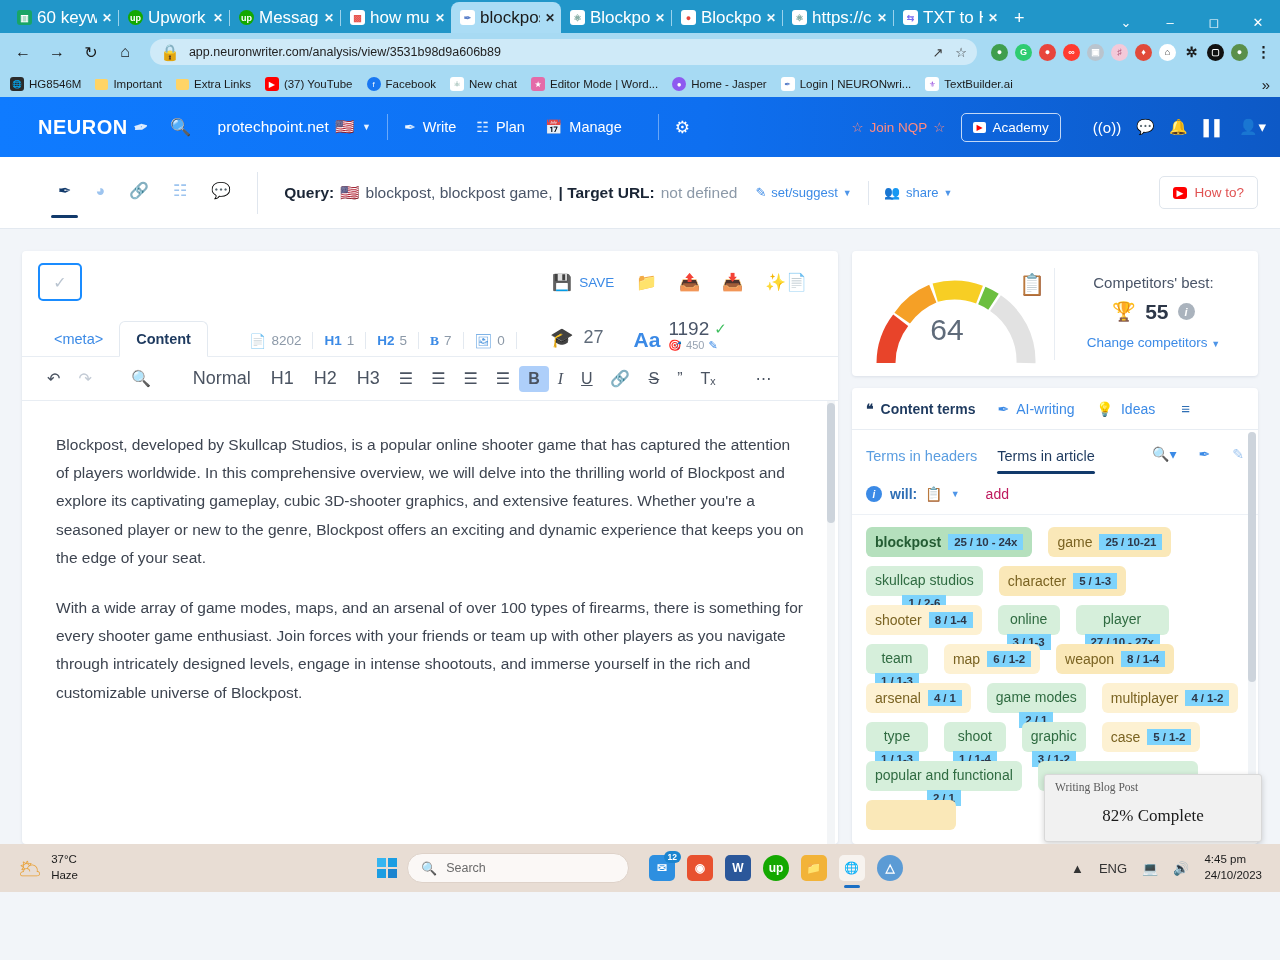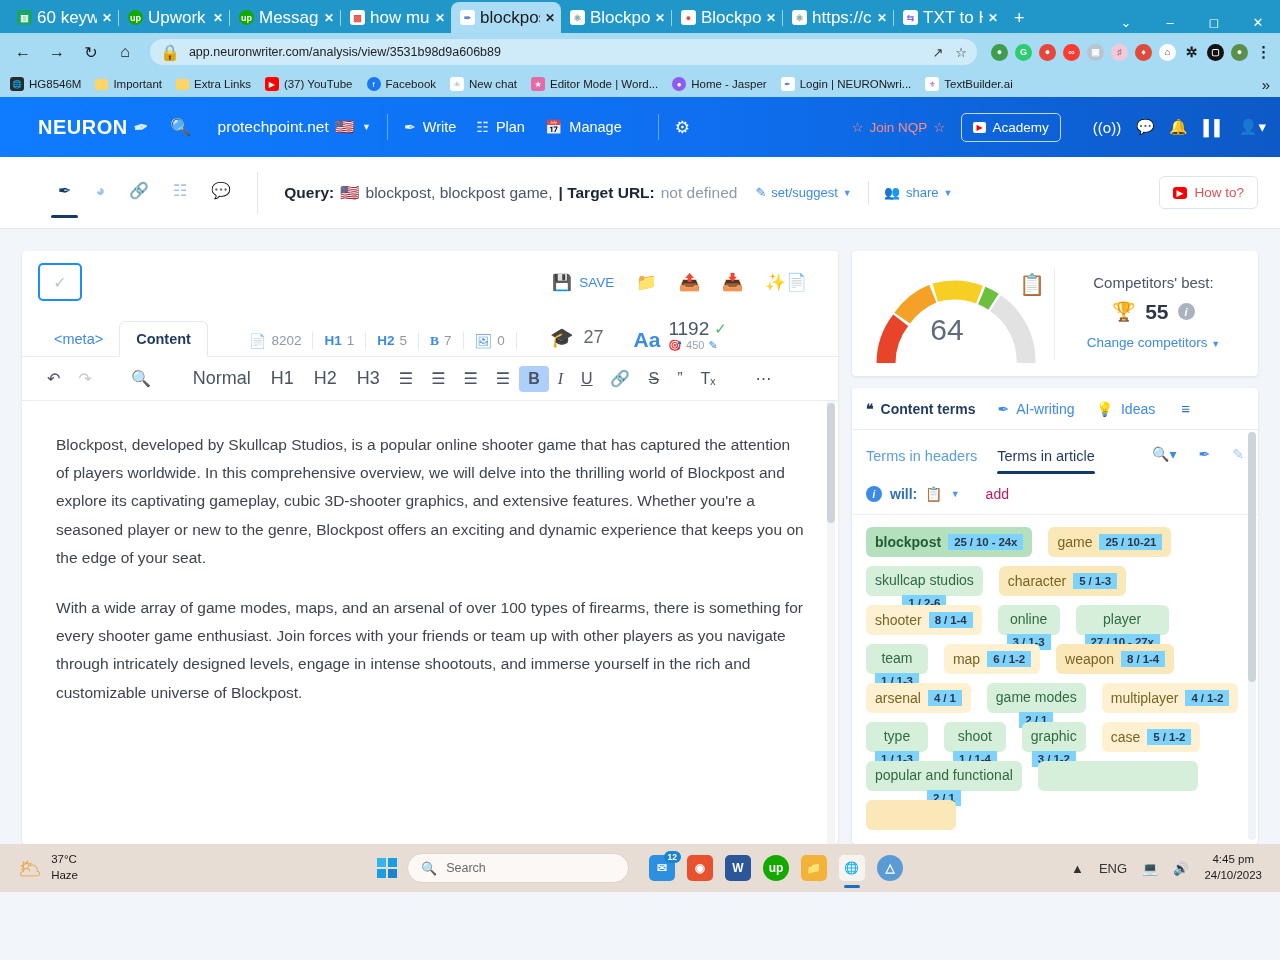--- a/index.html
+++ b/index.html
@@ -379,21 +379,21 @@
   .tb-app .badge {
     position: absolute; top: -4px; right: -6px; background: #1b84cf; color: #fff;
     border-radius: 9px; font-size: 8.5px; padding: 1px 4px; font-weight: bold;
   }
   .tb-app.active::after {
     content: ""; position: absolute; bottom: -7px; left: 5px; right: 5px;
     height: 3px; background: #1b6fc4; border-radius: 2px;
   }
   .tb-right { margin-left: auto; display: flex; align-items: center; gap: 15px; padding-right: 8px; }
   .tb-right .ti { font-size: 13px; color: #333; }
-  .clock { font-size: 11.5px; color: #1b1b1b; text-align: center; line-height: 1.35; }
+  .clock { font-size: 11.5px; color: #1b1b1b; text-align: left; line-height: 1.35; }
 </style>
 </head>
 <body>
 
 <div class="browser-tabstrip">
   <div class="tab">
     <span class="favicon fi-sheets">▥</span>
     <span class="tab-title">60 keywo</span>
     <span class="tab-close">✕</span>
   </div>
@@ -851,20 +851,24 @@
         </div>
 
         <div class="panel-scroll">
           <div class="ptrack"></div>
           <div class="pthumb"></div>
         </div>
       </div>
     </div>
   </div>
 
+  <div class="toast">
+    <div class="t-title">Writing Blog Post</div>
+    <div class="t-body">82% Complete</div>
+  </div>
 </div>
 
 <div class="taskbar">
   <div class="weather">
     <span class="weather-ico">🌥</span>
     <div class="weather-txt">
       <div>37°C</div>
       <div>Haze</div>
     </div>
   </div>

